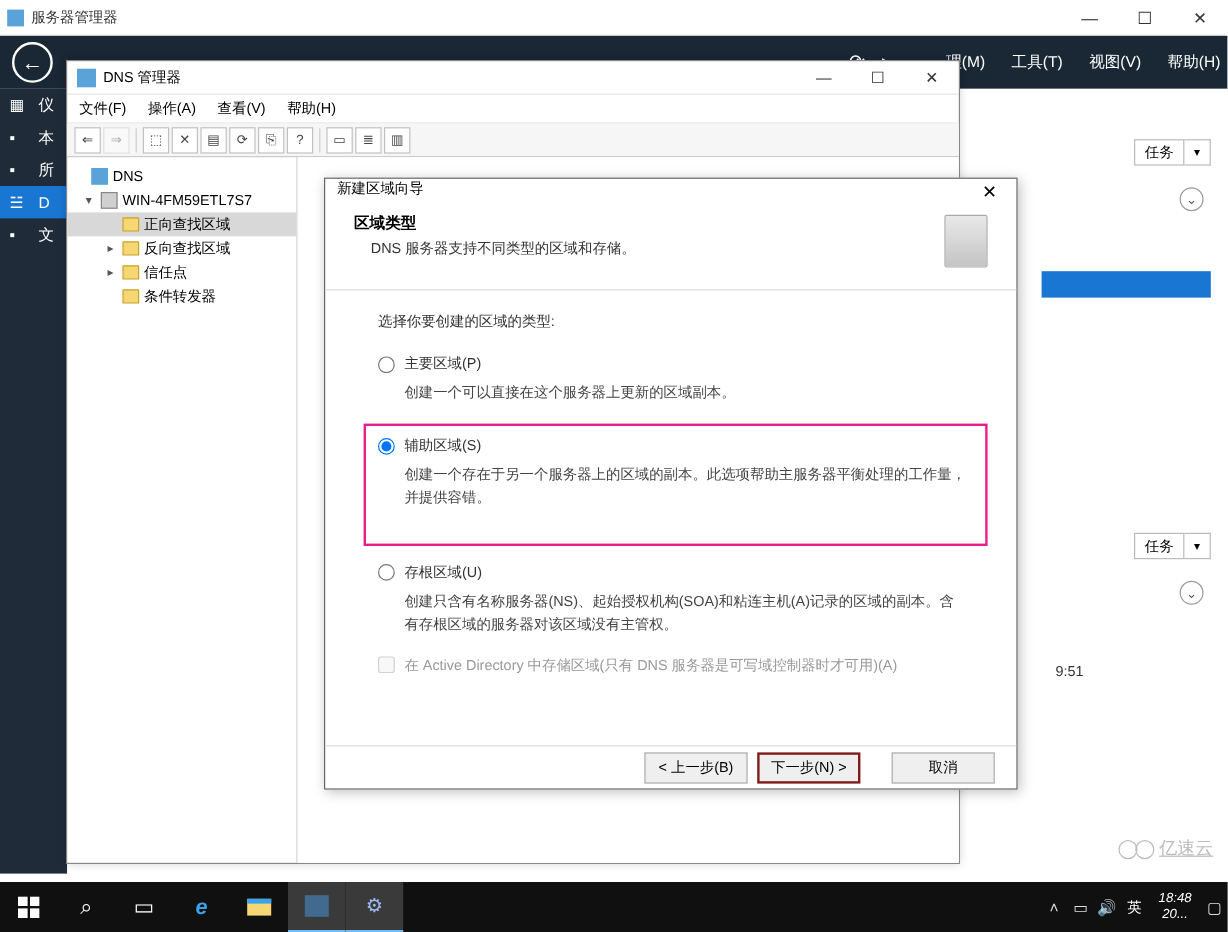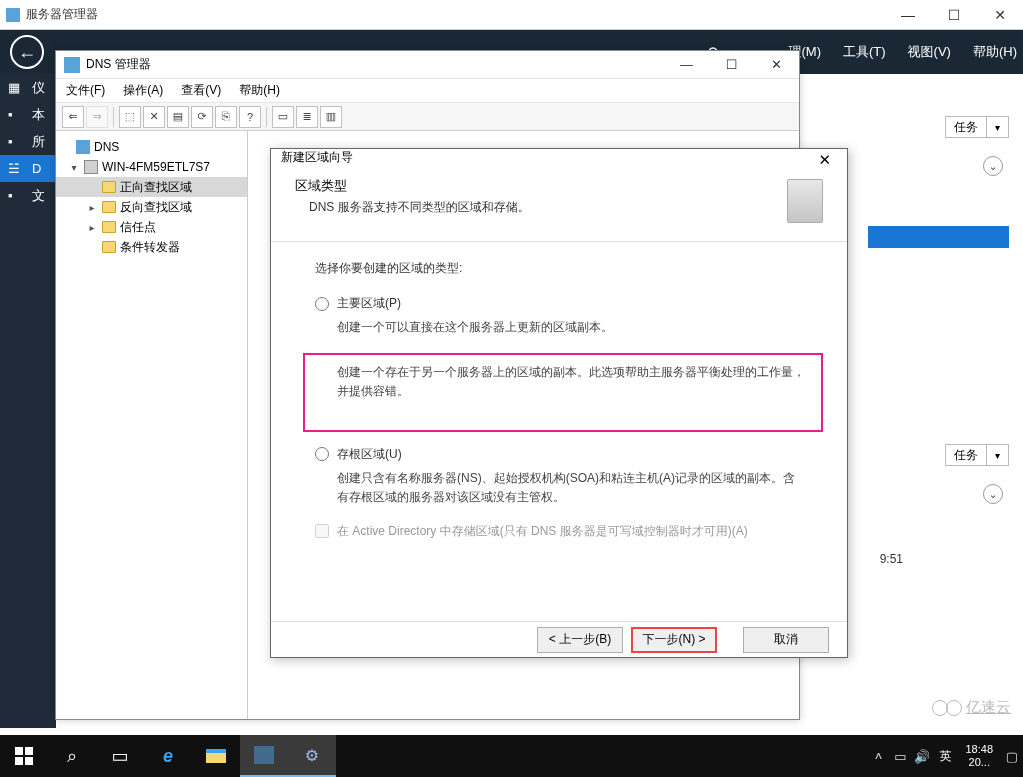--- a/index.html
+++ b/index.html
@@ -59,48 +59,48 @@
 .server-tree-icon { width:14px; height:14px; background:#d0d0d0; border:1px solid #888; }
 .dns-root-icon { width:14px; height:14px; background:#5aa3d8; display:inline-block; }
 .dns-right { flex:1; background:#fff; }
 
 
 .wizard { position:absolute; top:148px; left:270px; width:578px; height:510px; background:#fff; border:1px solid #666; box-shadow:2px 2px 10px rgba(0,0,0,.25); }
 .wizard-titlebar { height:28px; display:flex; align-items:flex-start; padding:0 10px; font-size:12px; }
 .wizard-titlebar .close { margin-left:auto; font-size:15px; padding:2px 6px; }
 .wizard-header { display:flex; padding:0 24px 10px 24px; align-items:flex-start; }
 .wizard-header .txt { flex:1; }
-.wizard-header .heading { font-size:13px; font-weight:normal; margin-bottom:4px; }
+.wizard-header .heading { font-size:13px; font-weight:bold; margin-bottom:4px; }
 .wizard-header .sub { font-size:12px; color:#333; padding-left:14px; }
 .server-img { width:36px; height:44px; background:linear-gradient(#e8e8e8,#c4c4c4); border:1px solid #aaa; border-radius:2px; margin-top:2px; }
 .wizard-divider { border-top:1px solid #ddd; margin:8px 0 18px; }
 .wizard-content { padding:0 44px; font-size:12px; color:#333; }
 .wizard-content .prompt { margin-bottom:18px; }
 .radio-row { display:flex; align-items:center; gap:8px; margin-bottom:6px; }
 .radio-row input[type=radio] { width:14px; height:14px; }
 .radio-desc { padding-left:22px; color:#444; margin-bottom:16px; line-height:1.6; }
 .highlight-box { border:2px solid #e91e8c; padding:8px 10px 12px 10px; margin-bottom:14px; margin-left:-12px; margin-right:-20px; }
 .highlight-box .radio-desc { margin-bottom:16px; }
 .chk-row { display:flex; align-items:center; gap:8px; color:#999; margin-top:6px; }
 .chk-row input { width:14px; height:14px; }
 .wizard-footer { position:absolute; bottom:0; left:0; right:0; height:36px; border-top:1px solid #ddd; display:flex; align-items:center; justify-content:flex-end; gap:8px; padding-right:18px; }
 .wbtn { min-width:86px; height:26px; border:1px solid #adadad; background:#efefef; font-size:12px; display:flex; align-items:center; justify-content:center; }
-.wbtn.primary { border:2px solid #ef4444; }
+.wbtn.primary { border:2px solid #7f1d1d; }
 
 
 .watermark { position:absolute; right:12px; bottom:60px; font-size:15px; color:#bbb; display:flex; align-items:center; gap:4px;text-decoration:underline; }
 .watermark .c { width:16px; height:16px; border:1.5px solid #bbb; border-radius:50%; }
 
 
 .taskbar { position:absolute; bottom:0; left:0; right:0; height:42px; background:#101010; display:flex; align-items:center; color:#fff; }
 .task-item { width:48px; height:42px; display:flex; align-items:center; justify-content:center; font-size:18px; }
 .task-item.active { background:#3a3a3a; border-bottom:2px solid #76b9ed; }
 .task-right { margin-left:auto; display:flex; align-items:center; height:42px; }
 .tray-icon { width:22px; height:42px; display:flex; align-items:center; justify-content:center; font-size:13px; color:#ddd; }
-.clock { font-size:11px; text-align:center; line-height:1.2; padding:0 8px; }
+.clock { font-size:11px; text-align:center; line-height:1.2; padding:0 8px;font-style:italic; }
 .tb-ime { font-size:12px; padding:0 6px; }
 </style>
 </head>
 <body>
 
 <div class="outer-titlebar">
   <div class="title">
     <span class="sm-icon"></span>
     <span>服务器管理器</span>
   </div>
@@ -264,20 +264,24 @@
   <div class="wizard-content">
     <div class="prompt">选择你要创建的区域的类型:</div>
 
     <div class="radio-row">
       <input type="radio" name="zone" style="">
       <span>主要区域(P)</span>
     </div>
     <div class="radio-desc">创建一个可以直接在这个服务器上更新的区域副本。</div>
 
     <div class="highlight-box">
+      <div class="radio-row">
+        <input type="radio" name="zone" checked="" style="">
+        <span>辅助区域(S)</span>
+      </div>
       <div class="radio-desc">创建一个存在于另一个服务器上的区域的副本。此选项帮助主服务器平衡处理的工作量，并提供容错。</div>
     </div>
 
     <div class="radio-row">
       <input type="radio" name="zone" style="">
       <span>存根区域(U)</span>
     </div>
     <div class="radio-desc">创建只含有名称服务器(NS)、起始授权机构(SOA)和粘连主机(A)记录的区域的副本。含有存根区域的服务器对该区域没有主管权。</div>
 
     <div class="chk-row">

